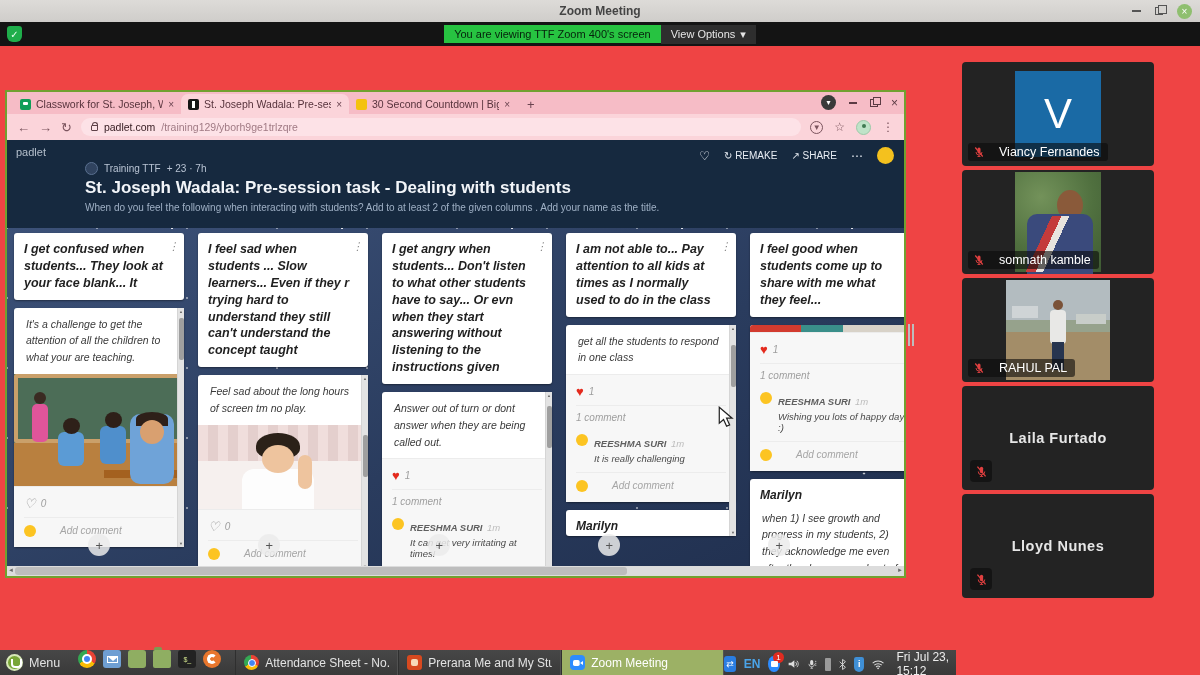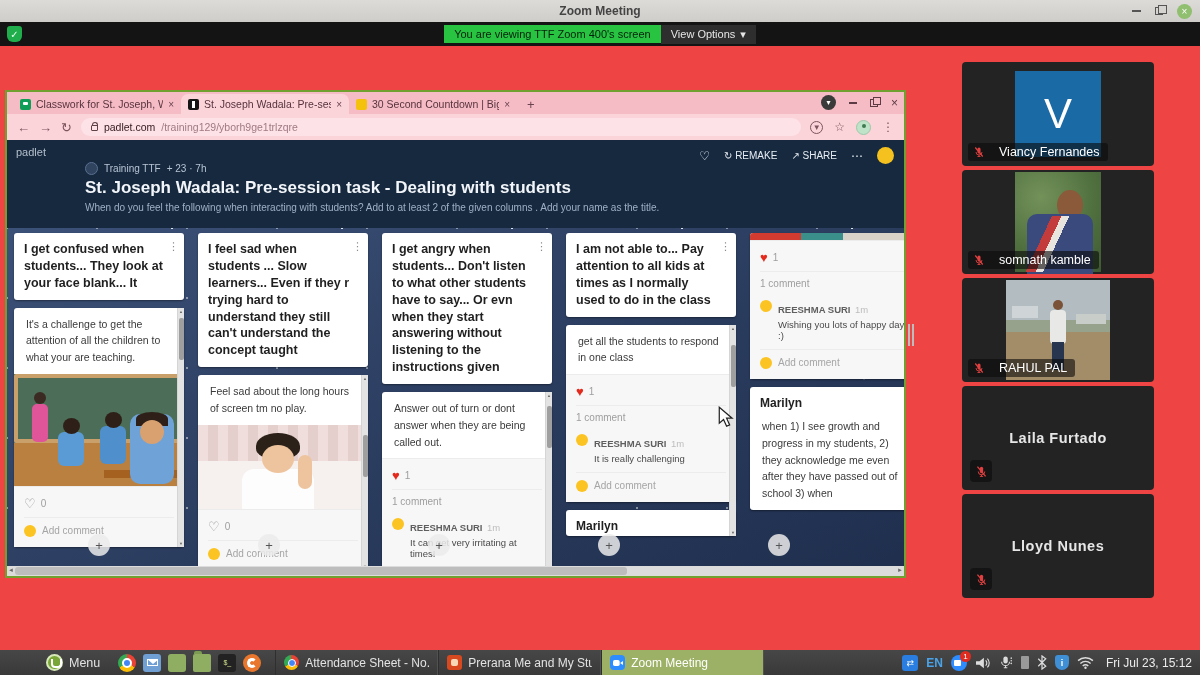--- a/index.html
+++ b/index.html
@@ -73,41 +73,41 @@
   .pd-title { position:absolute; left:78px; top:38px; color:#f2f5f9; font-size:17px; font-weight:bold; }
   .pd-sub { position:absolute; left:78px; top:62px; color:#9fb0c5; font-size:10px; }
 
   .board { position:absolute; left:0; top:88px; width:926px; height:338px; overflow:hidden;
     background-image:
       radial-gradient(rgba(255,255,255,.75) 1px, transparent 1.6px),
       radial-gradient(rgba(255,255,255,.45) 1px, transparent 1.6px),
       radial-gradient(rgba(255,255,255,.85) 1px, transparent 1.6px),
       linear-gradient(155deg,#3c5178 0%, #2a3c5e 55%, #1f2e4d 100%);
     background-size:130px 95px, 90px 70px, 170px 120px, 100% 100%;
-    background-position:12px 8px, 45px 35px, 80px 60px, 0 0; }
+    background-position:12px 8px, 45px 35px, 80px 60px, 0 0;font-style:italic; }
   .cols { position:absolute; left:7px; top:5px; display:flex; gap:14px; }
   .col { width:170px; display:flex; flex-direction:column; gap:8px; }
   .card { background:#fff; border-radius:3px; box-shadow:0 1px 2px rgba(0,0,0,.4); position:relative; }
   .col-head { padding:8px 16px 8px 10px; font-size:12.5px; font-weight:bold; color:#1f1f1f; line-height:1.35; }
   .col-head .dots { position:absolute; right:5px; top:6px; color:#8a8a8a; font-size:11px; font-weight:normal; }
   .posts { position:relative; display:flex; flex-direction:column; gap:8px; }
   .post-title { padding:9px 10px 0; font-size:12px; font-weight:bold; color:#212121; }
   .post-body { padding:8px 12px; font-size:10.5px; color:#3a3a3a; line-height:1.6; }
   .post-foot { background:#f7f7f7; border-top:1px solid #ececec; padding:6px 10px 8px; }
   .like-row { display:flex; align-items:center; gap:5px; padding:3px 0 6px; }
   .h-out { color:#9e9e9e; font-size:13px; }
   .h-red { color:#e42a1d; font-size:13px; }
   .like-n { font-size:10px; color:#9e9e9e; }
   .cmt-count { font-size:10px; color:#9e9e9e; padding:6px 0; border-top:1px solid #ececec; }
   .cmt { display:flex; gap:6px; padding:4px 0 8px; }
   .ydot { width:12px; height:12px; border-radius:50%; background:#fcc422; flex:none; margin-top:1px; }
   .cmt-name { font-size:9.5px; font-weight:bold; color:#5f5f5f; }
   .cmt-time { font-size:9.5px; color:#bdbdbd; font-weight:normal; }
   .cmt-text { font-size:9.5px; color:#4a4a4a; margin-top:2px; }
-  .addc { display:flex; align-items:center; gap:6px; padding:6px 0 2px; border-top:1px solid #ececec; }
+  .addc { display:flex; align-items:center; gap:24px; padding:6px 0 2px; border-top:1px solid #ececec; }
   .addc .t { font-size:10px; color:#a5a5a5; }
   .vscroll { position:absolute; right:0; top:0; bottom:0; width:7px; background:#e3e3e3; border-left:1px solid #d5d5d5; }
   .vscroll .a { position:absolute; left:0; width:6px; text-align:center; font-size:4px; color:#666; }
   .vscroll .thumb { position:absolute; left:1px; width:5px; height:42px; background:#9f9f9f; border-radius:2px; top:10px; }
 
   .img { position:relative; overflow:hidden; }
   .img-classroom { height:112px; background:linear-gradient(#4c6d57 0 62%, #b9803f 62% 100%); }
   .img-classroom .frame { position:absolute; left:0; top:0; right:0; height:62%; border:4px solid #caa06a; border-radius:2px;}
   .img-classroom .teacher { position:absolute; left:18px; top:30px; width:16px; height:38px; background:#e0559a; border-radius:5px;}
   .img-classroom .thead { position:absolute; left:20px; top:18px; width:12px; height:12px; border-radius:50%; background:#3a2a22;}
@@ -159,22 +159,22 @@
     background:linear-gradient(115deg, transparent 0 28%, #c43b3b 28% 38%, #e8e4de 38% 46%, transparent 46%); }
   .nametag { position:absolute; left:6px; bottom:5px; background:rgba(10,10,10,.6); border-radius:3px;
     display:flex; align-items:center; gap:14px; padding:2px 8px 2px 5px; }
   .nametag .nm { color:#fff; font-size:12.5px; }
   .center-name { position:absolute; inset:0; display:flex; align-items:center; justify-content:center;
     color:#e6e6e6; font-size:14.5px; font-weight:bold; letter-spacing:.5px; }
   .micbox { position:absolute; left:8px; bottom:8px; width:22px; height:22px; background:rgba(10,10,10,.55);
     border-radius:4px; display:flex; align-items:center; justify-content:center; }
 
   
-  .taskbar { position:absolute; left:0; top:650px; width:1200px; height:25px;
-    background:linear-gradient(#474747,#393939); display:flex; align-items:center;padding-left:40px; }
+  .taskbar { position:absolute; left:0; top:650px; width:956px; height:25px;
+    background:linear-gradient(#474747,#393939); display:flex; align-items:flex-start; }
   .menu-btn { display:flex; align-items:center; gap:6px; padding:0 10px 0 6px; height:25px; }
   .mint { width:17px; height:17px; border-radius:50%; background:#79a637; border:2px solid #d7e8b8; position:relative;}
   .mint::after{ content:""; position:absolute; left:3px; top:3px; width:7px; height:7px; border:2px solid #fff; border-top:none; border-radius:0 0 4px 4px;}
   .menu-lbl { color:#e2e2e2; font-size:12.5px; }
   .launchers { display:flex; align-items:center; gap:7px; padding:0 8px; }
   .ql { width:18px; height:18px; border-radius:3px; position:relative; }
   .ql-chrome { border-radius:50%; background:conic-gradient(#ea4335 0 33%, #fbbc05 33% 66%, #34a853 66% 100%); }
   .ql-chrome::after{ content:""; position:absolute; inset:4px; background:#4285f4; border:2px solid #fff; border-radius:50%;}
   .ql-mail { background:#6f9fd3; display:flex; align-items:center; justify-content:center; }
   .ql-mail i { width:11px; height:7px; border:1px solid #fff; display:block; position:relative;}
@@ -438,20 +438,24 @@
               </div>
               <div class="vscroll">
                 <span class="a" style="top:1px">▲</span>
                 <span class="thumb" style="top:20px"></span>
                 <span class="a" style="bottom:1px">▼</span>
               </div>
             </div>
           </div>
 
           <div class="col">
+            <div class="card col-head">
+              <span>I feel good when students come up to share with me what they feel...</span>
+              
+            </div>
             <div class="posts">
               <div class="card">
                 <div class="img-strip"></div>
                 <div class="post-foot">
                   <div class="like-row">
                     <span class="h-red">♥</span>
                     <span class="like-n">1</span>
                   </div>
                   <div class="cmt-count">1 comment</div>
                   <div class="cmt">

